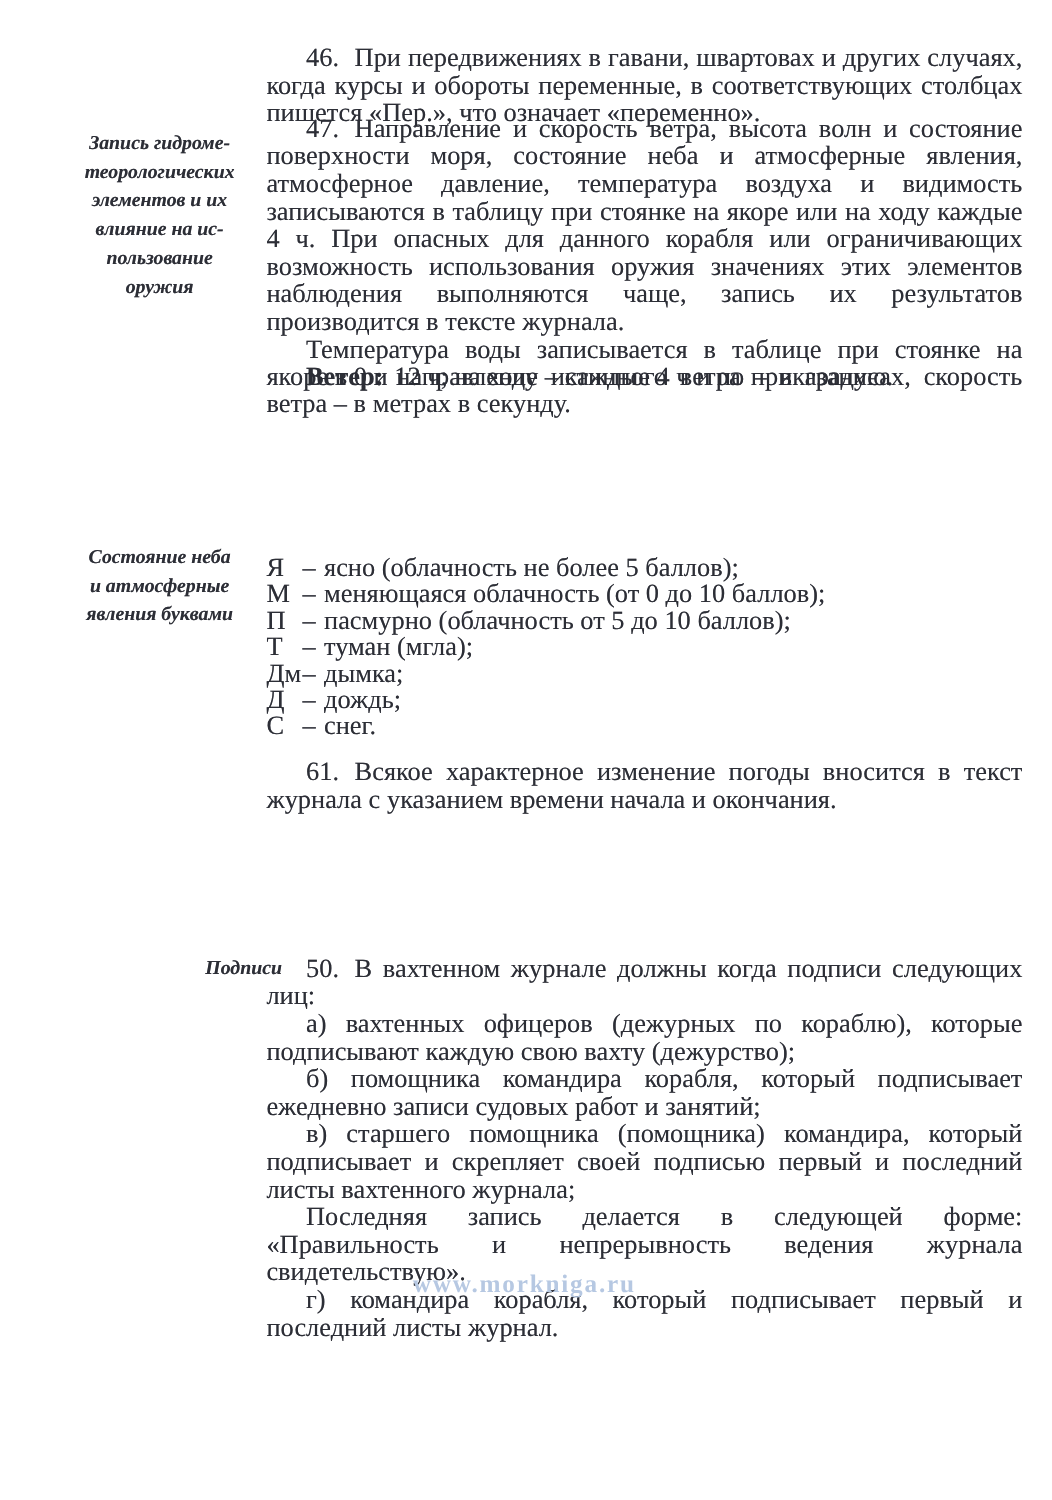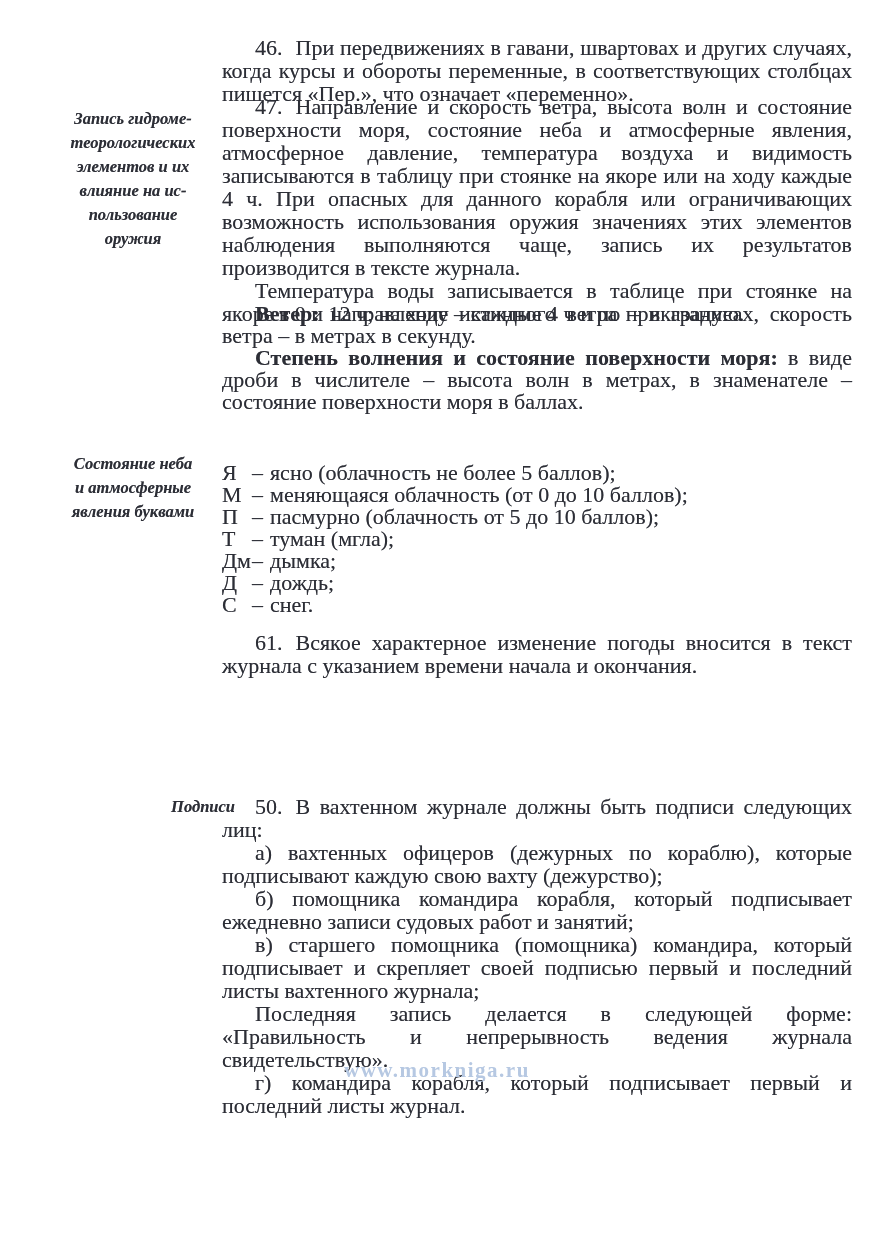--- a/index.html
+++ b/index.html
@@ -65,21 +65,20 @@
     <p class="para"><span class="num">46.</span><span>При передвижениях в гавани, швартовах и других случаях, когда курсы и обороты переменные, в соответствующих столбцах пишется «Пер.», что означает «переменно».</span></p>
   </div>
 
   <div class="col" style="top:95px;">
     <p class="para"><span class="num">47.</span><span>Направление и скорость ветра, высота волн и состояние поверхности моря, состояние неба и атмосферные явления, атмосферное давление, температура воздуха и видимость записываются в таблицу при стоянке на якоре или на ходу каждые 4 ч. При опасных для данного корабля или ограничивающих возможность использования оружия значениях этих элементов наблюдения выполняются чаще, запись их результатов производится в тексте журнала.</span></p>
     <p class="para">Температура воды записывается в таблице при стоянке на якоре в 0 и 12 ч; на ходу – каждые 4 ч и по приказанию.</p>
   </div>
 
   <div class="col blk48" style="top:303px;">
     <p class="para"><b class="lead">Ветер:</b><span> направление истинного ветра – в градусах, скорость ветра – в метрах в секунду.</span></p>
-    <p class="para"><b class="lead">Степень волнения и состояние поверхности моря:</b><span> в виде дроби в числителе – высота волн в метрах, в знаменателе – состояние поверхности моря в баллах.</span></p>
   </div>
 
   <div class="col codes" style="top:462px;">
     <div class="code-row">
         <span>Я</span>
         <span>–</span>
         <span>ясно (облачность не более 5 баллов);</span>
       </div>
     <div class="code-row">
         <span>М</span>
@@ -111,21 +110,21 @@
         <span>–</span>
         <span>снег.</span>
       </div>
   </div>
 
   <div class="col" style="top:631px;">
     <p class="para"><span class="num">61.</span><span>Всякое характерное изменение погоды вносится в текст журнала с указанием времени начала и окончания.</span></p>
   </div>
 
   <div class="col" style="top:795px;">
-    <p class="para"><span class="num">50.</span><span>В вахтенном журнале должны быть подписи следующих лиц:</span></p>
+    <p class="para"><span class="num">50.</span><span>В вахтенном журнале должны когда подписи следующих лиц:</span></p>
     <p class="para">а) вахтенных офицеров (дежурных по кораблю), которые подписывают каждую свою вахту (дежурство);</p>
     <p class="para">б) помощника командира корабля, который подписывает ежедневно записи судовых работ и занятий;</p>
     <p class="para">в) старшего помощника (помощника) командира, который подписывает и скрепляет своей подписью первый и последний листы вахтенного журнала;</p>
     <p class="para">Последняя запись делается в следующей форме: «Правильность и непрерывность ведения журнала свидетельствую».</p>
     <p class="para">г) командира корабля, который подписывает первый и последний листы журнал.</p>
   </div>
 
   <div class="watermark" style="color: rgb(182, 200, 226); text-align: center;">www.morkniga.ru</div>
 
 </div>

